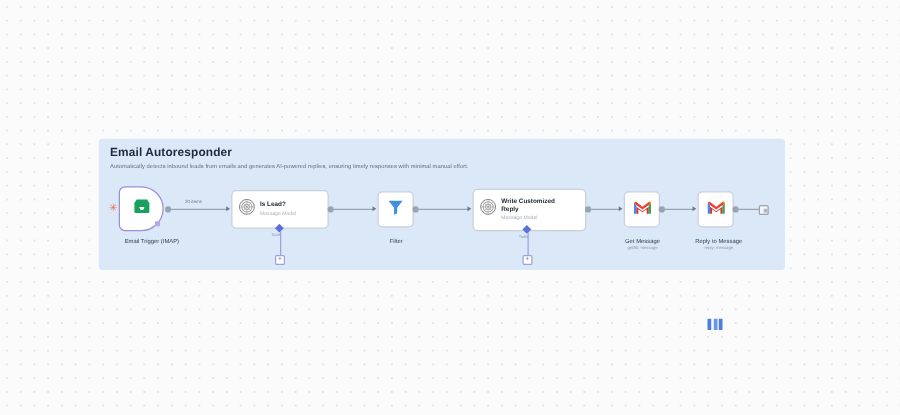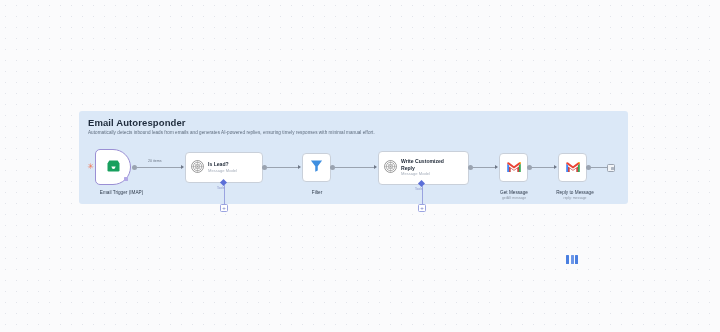--- a/index.html
+++ b/index.html
@@ -13,21 +13,21 @@
     background-image:
       radial-gradient(circle, #e2e4ea 0.7px, transparent 0.8px);
     background-size: 11px 11px;
     position: relative;
   }
 
   
   .panel {
     position: absolute;
     left: 79px; top: 111px;
-    width: 549px; height: 93px;
+    width: 549px; height: 105px;
     background: #dbe8f7;
     border-radius: 3px;
   }
   .panel-title {
     position: absolute;
     left: 9px; top: 6px;
     font-size: 9.5px;
     font-weight: bold;
     color: #1e2b3c;
     letter-spacing: 0.1px;

